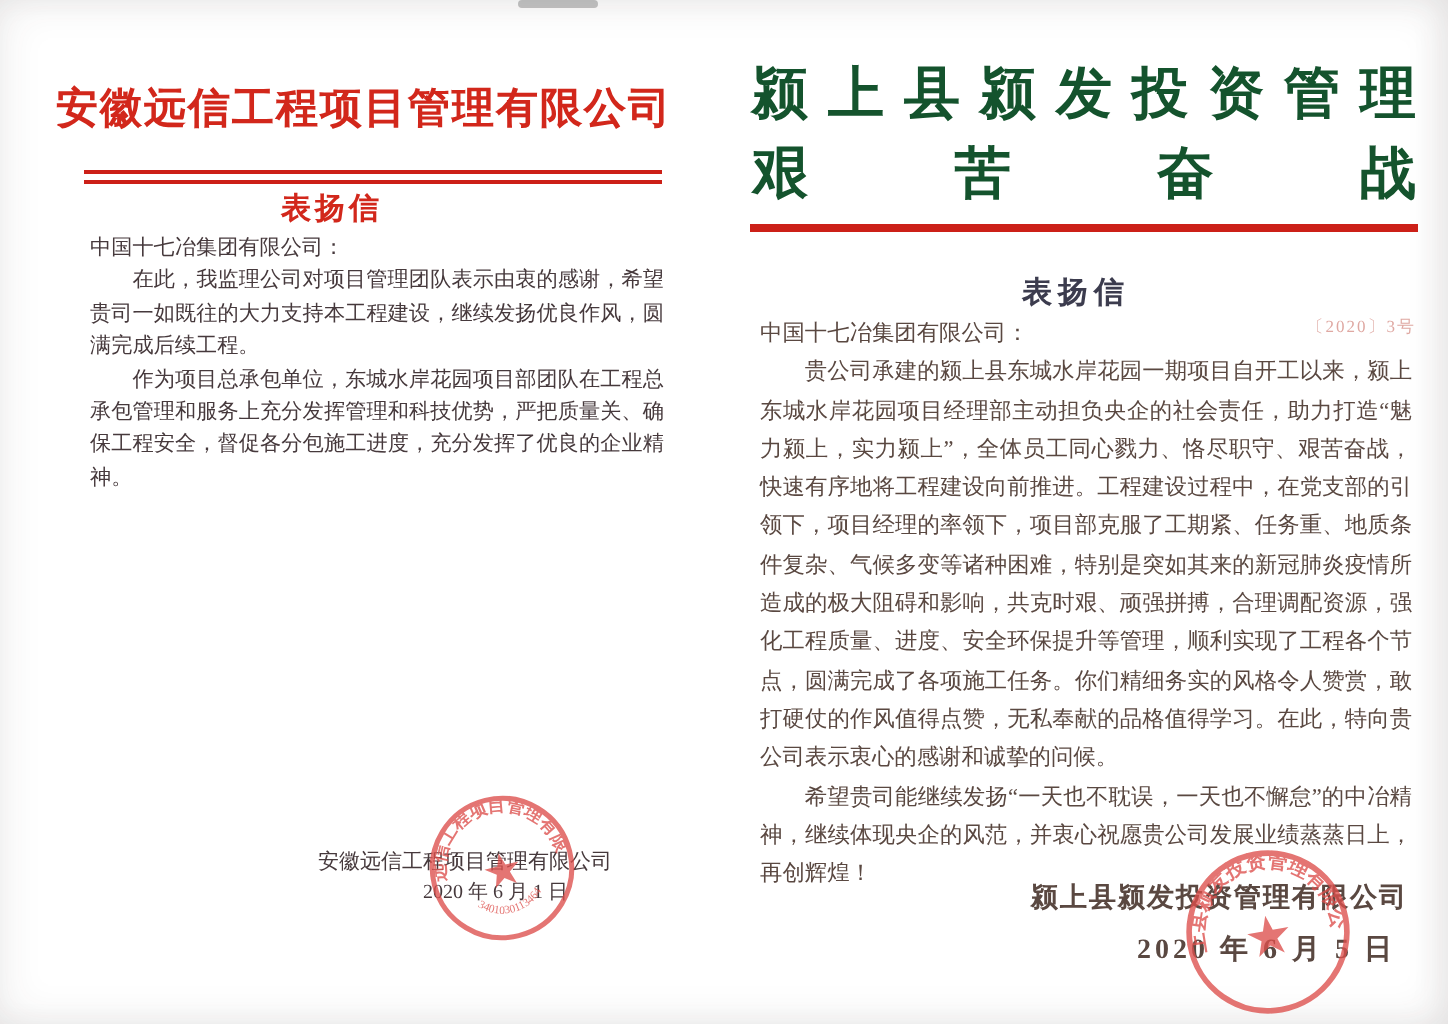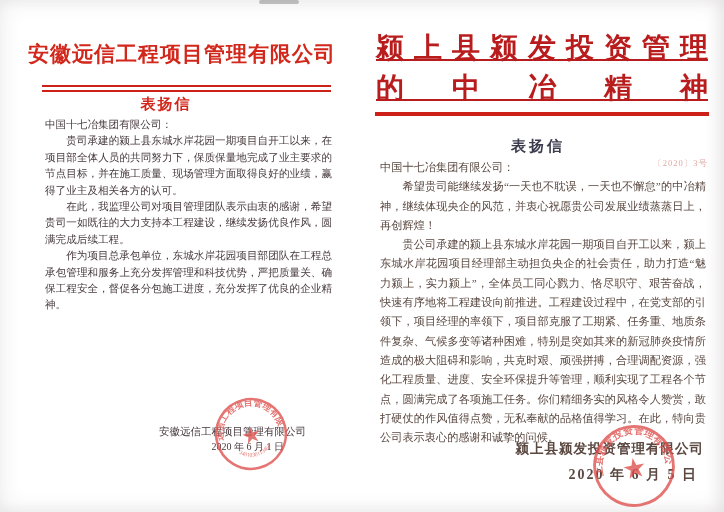--- a/index.html
+++ b/index.html
@@ -84,21 +84,20 @@
   <div class="page-left">
 
     <div class="l-header" style="color: rgb(210, 39, 27);">安徽远信工程项目管理有限公司</div>
 
     <div class="l-rule" style="border-color: rgb(204, 32, 24);"></div>
 
     <div class="l-title" style="color: rgb(210, 39, 27);">表扬信</div>
 
     <div class="l-body" style="color: rgb(70, 57, 60);">
       <p class="salutation">中国十七冶集团有限公司：</p>
-      <p class="para">贵司承建的颍上县东城水岸花园一期项目自开工以来，在项目部全体人员的共同努力下，保质保量地完成了业主要求的节点目标，并在施工质量、现场管理方面取得良好的业绩，赢得了业主及相关各方的认可。</p>
       <p class="para">在此，我监理公司对项目管理团队表示由衷的感谢，希望贵司一如既往的大力支持本工程建设，继续发扬优良作风，圆满完成后续工程。</p>
       <p class="para">作为项目总承包单位，东城水岸花园项目部团队在工程总承包管理和服务上充分发挥管理和科技优势，严把质量关、确保工程安全，督促各分包施工进度，充分发挥了优良的企业精神。</p>
     </div>
 
     <div class="l-sig" style="color: rgb(70, 57, 60);">
       <div class="sig-company">安徽远信工程项目管理有限公司</div>
       <div class="sig-date">2020 年 6 月 1 日</div>
     </div>
 
     <div class="stamp stamp-left">
@@ -112,35 +111,35 @@
         <text font-size="9" class="stamp-fill" fill="#dd4f4c">
           <textPath href="#arc-bot-l" startOffset="50%" text-anchor="middle">3401030113464</textPath>
         </text>
         <text x="60" y="74" font-size="36" text-anchor="middle" class="stamp-fill" fill="#dd4f4c">★</text>
       </svg>
     </div>
   </div>
 
   <div class="page-right">
 
-    <div class="r-header" style="color: #b91c1c; text-decoration: underline;">
+    <div class="r-header" style="color: #14532d;">
       <span class="hline">颍上县颍发投资管理</span>
-      <span class="hline">的中冶精神</span>
+      <span class="hline">艰苦奋战</span>
     </div>
 
     <div class="r-rule" style="background: rgb(204, 32, 24);"></div>
 
     <div class="r-docnum" style="color: rgb(223, 168, 162); margin-top: 40px;">〔2020〕3号</div>
 
     <div class="r-title" style="color: rgb(60, 60, 78);">表扬信</div>
 
     <div class="r-body" style="color: rgb(90, 72, 65);">
       <p class="salutation">中国十七冶集团有限公司：</p>
+      <p class="para">贵公司承建的颍上县东城水岸花园一期项目自开工以来，颍上东城水岸花园项目经理部主动担负央企的社会责任，助力打造“魅力颍上，实力颍上”，全体员工同心戮力、恪尽职守、艰苦奋战，快速有序地将工程建设向前推进。工程建设过程中，在党支部的引领下，项目经理的率领下，项目部克服了工期紧、任务重、地质条件复杂、气候多变等诸种困难，特别是突如其来的新冠肺炎疫情所造成的极大阻碍和影响，共克时艰、顽强拼搏，合理调配资源，强化工程质量、进度、安全环保提升等管理，顺利实现了工程各个节点，圆满完成了各项施工任务。你们精细务实的风格令人赞赏，敢打硬仗的作风值得点赞，无私奉献的品格值得学习。在此，特向贵公司表示衷心的感谢和诚挚的问候。</p>
       <p class="para">希望贵司能继续发扬“一天也不耽误，一天也不懈怠”的中冶精神，继续体现央企的风范，并衷心祝愿贵公司发展业绩蒸蒸日上，再创辉煌！</p>
-      <p class="para">贵公司承建的颍上县东城水岸花园一期项目自开工以来，颍上东城水岸花园项目经理部主动担负央企的社会责任，助力打造“魅力颍上，实力颍上”，全体员工同心戮力、恪尽职守、艰苦奋战，快速有序地将工程建设向前推进。工程建设过程中，在党支部的引领下，项目经理的率领下，项目部克服了工期紧、任务重、地质条件复杂、气候多变等诸种困难，特别是突如其来的新冠肺炎疫情所造成的极大阻碍和影响，共克时艰、顽强拼搏，合理调配资源，强化工程质量、进度、安全环保提升等管理，顺利实现了工程各个节点，圆满完成了各项施工任务。你们精细务实的风格令人赞赏，敢打硬仗的作风值得点赞，无私奉献的品格值得学习。在此，特向贵公司表示衷心的感谢和诚挚的问候。</p>
     </div>
 
     <div class="r-sig" style="color: rgb(90, 72, 65);">
       <div class="sig-company">颍上县颍发投资管理有限公司</div>
       <div class="sig-date">2020 年 6 月 5 日</div>
     </div>
 
     <div class="stamp stamp-right">
       <svg width="86" height="86" viewBox="0 0 120 120">
         <circle cx="60" cy="60" r="55" fill="none" stroke-width="4" class="stamp-stroke" stroke="#dd4f4c"></circle>

